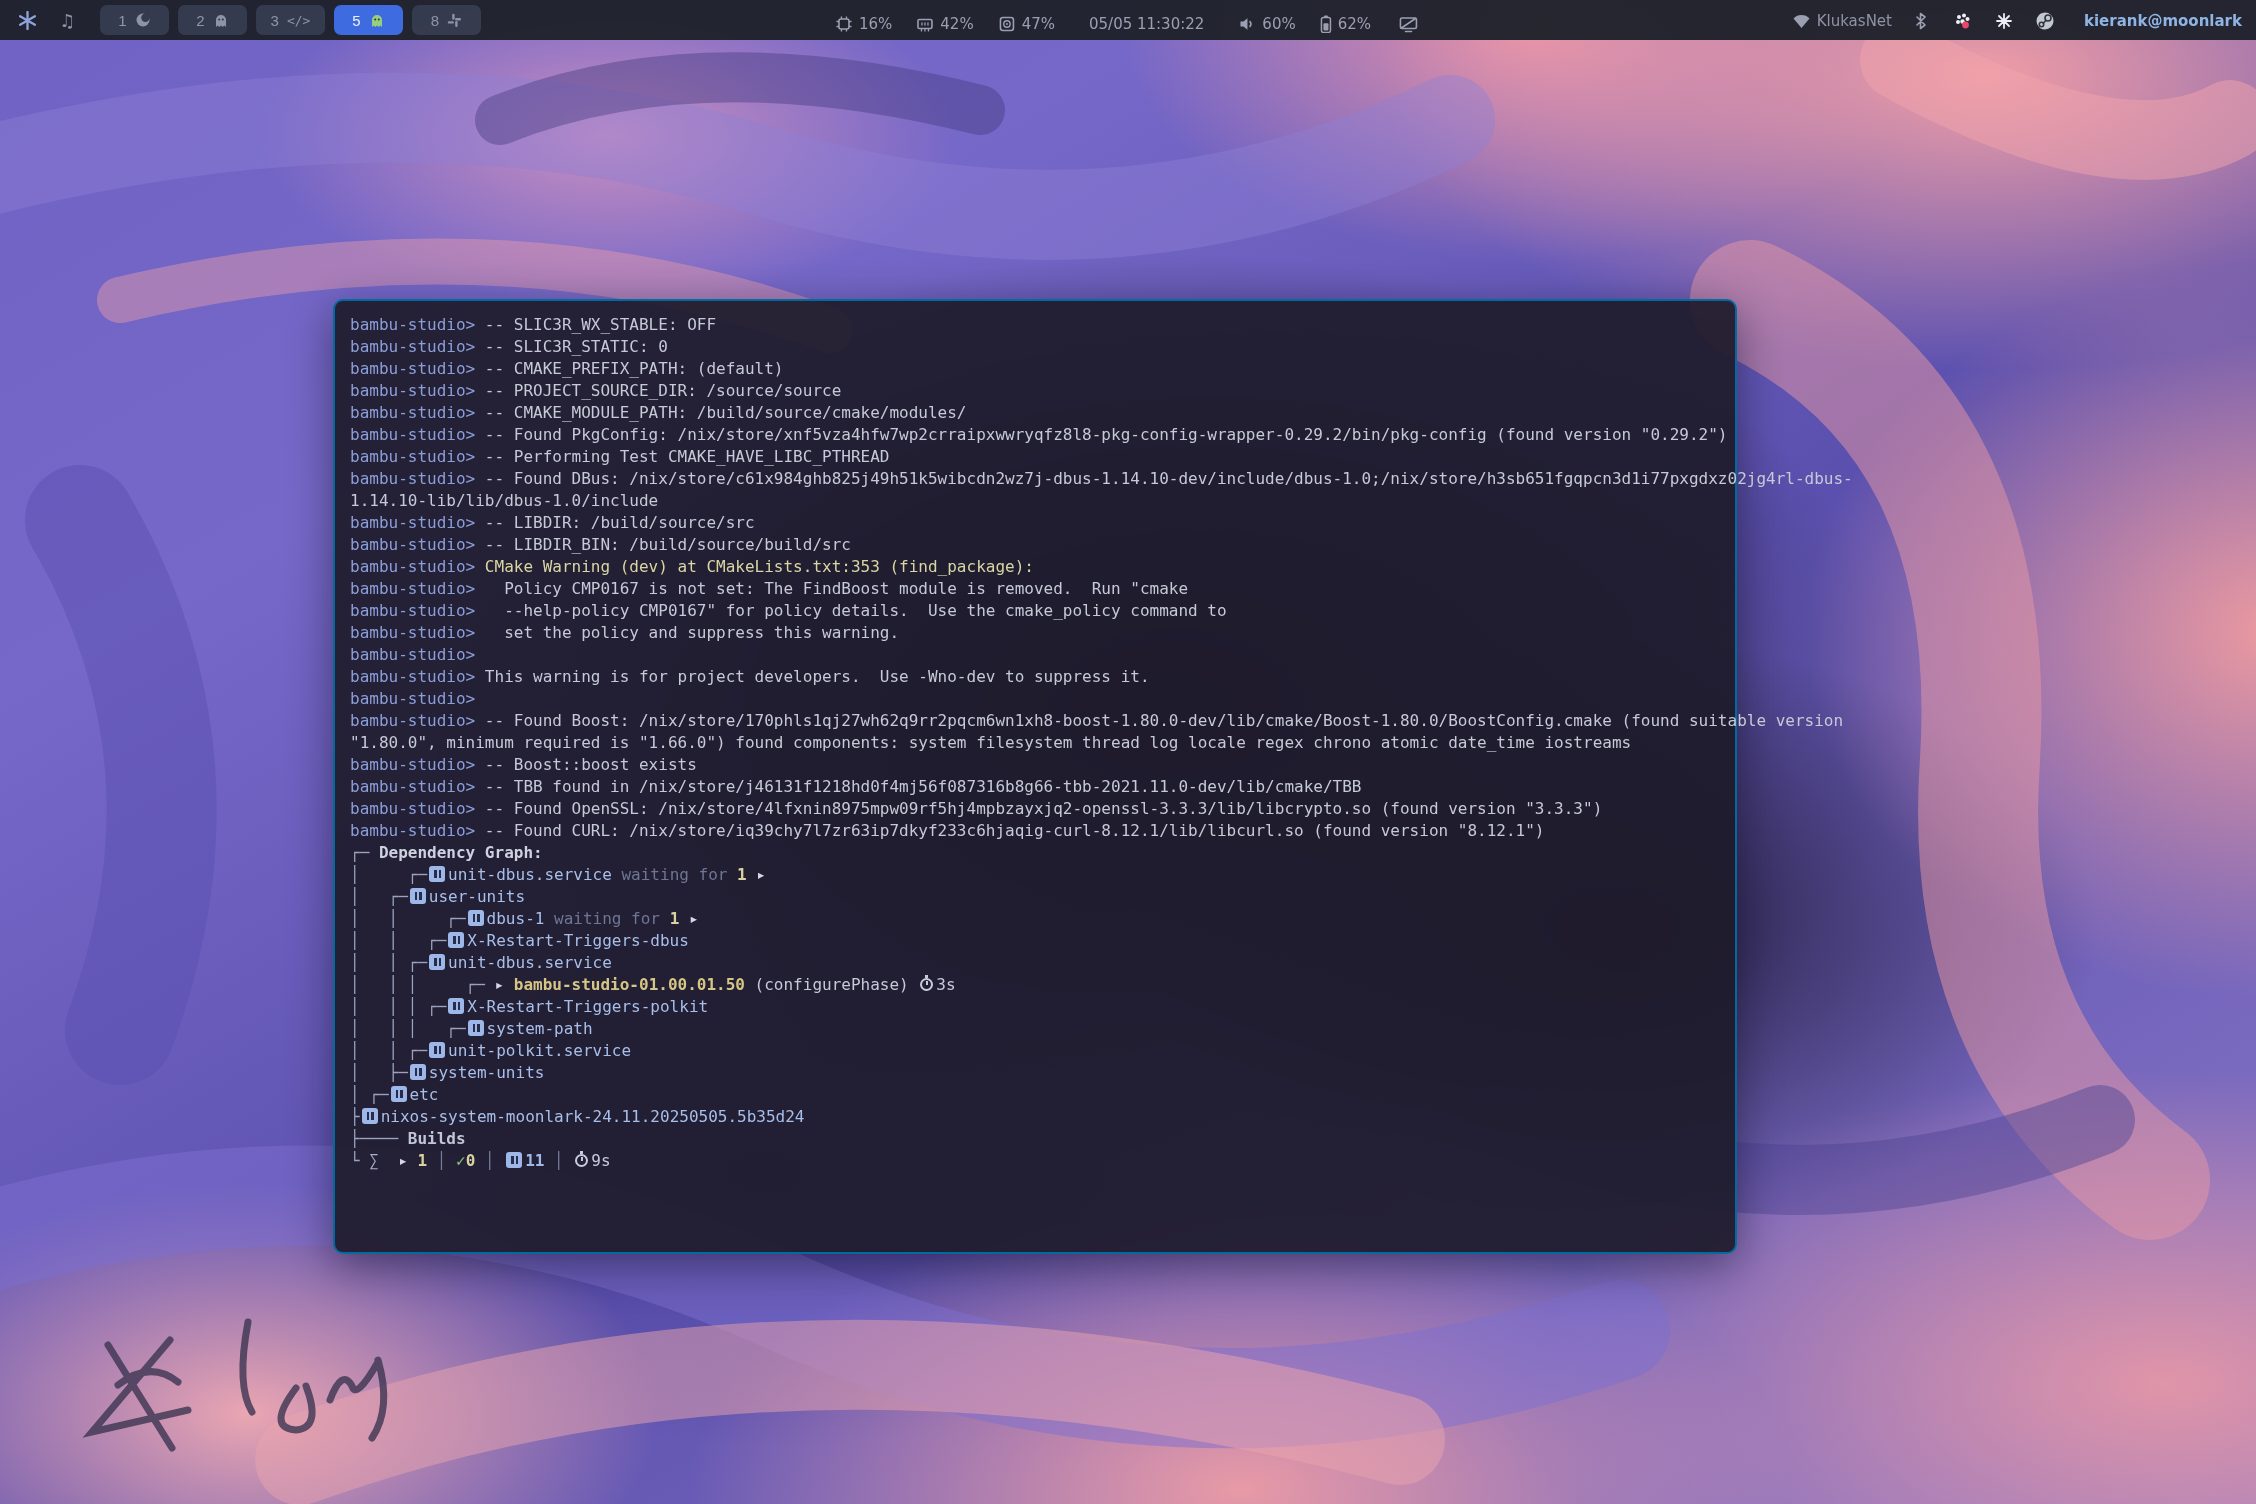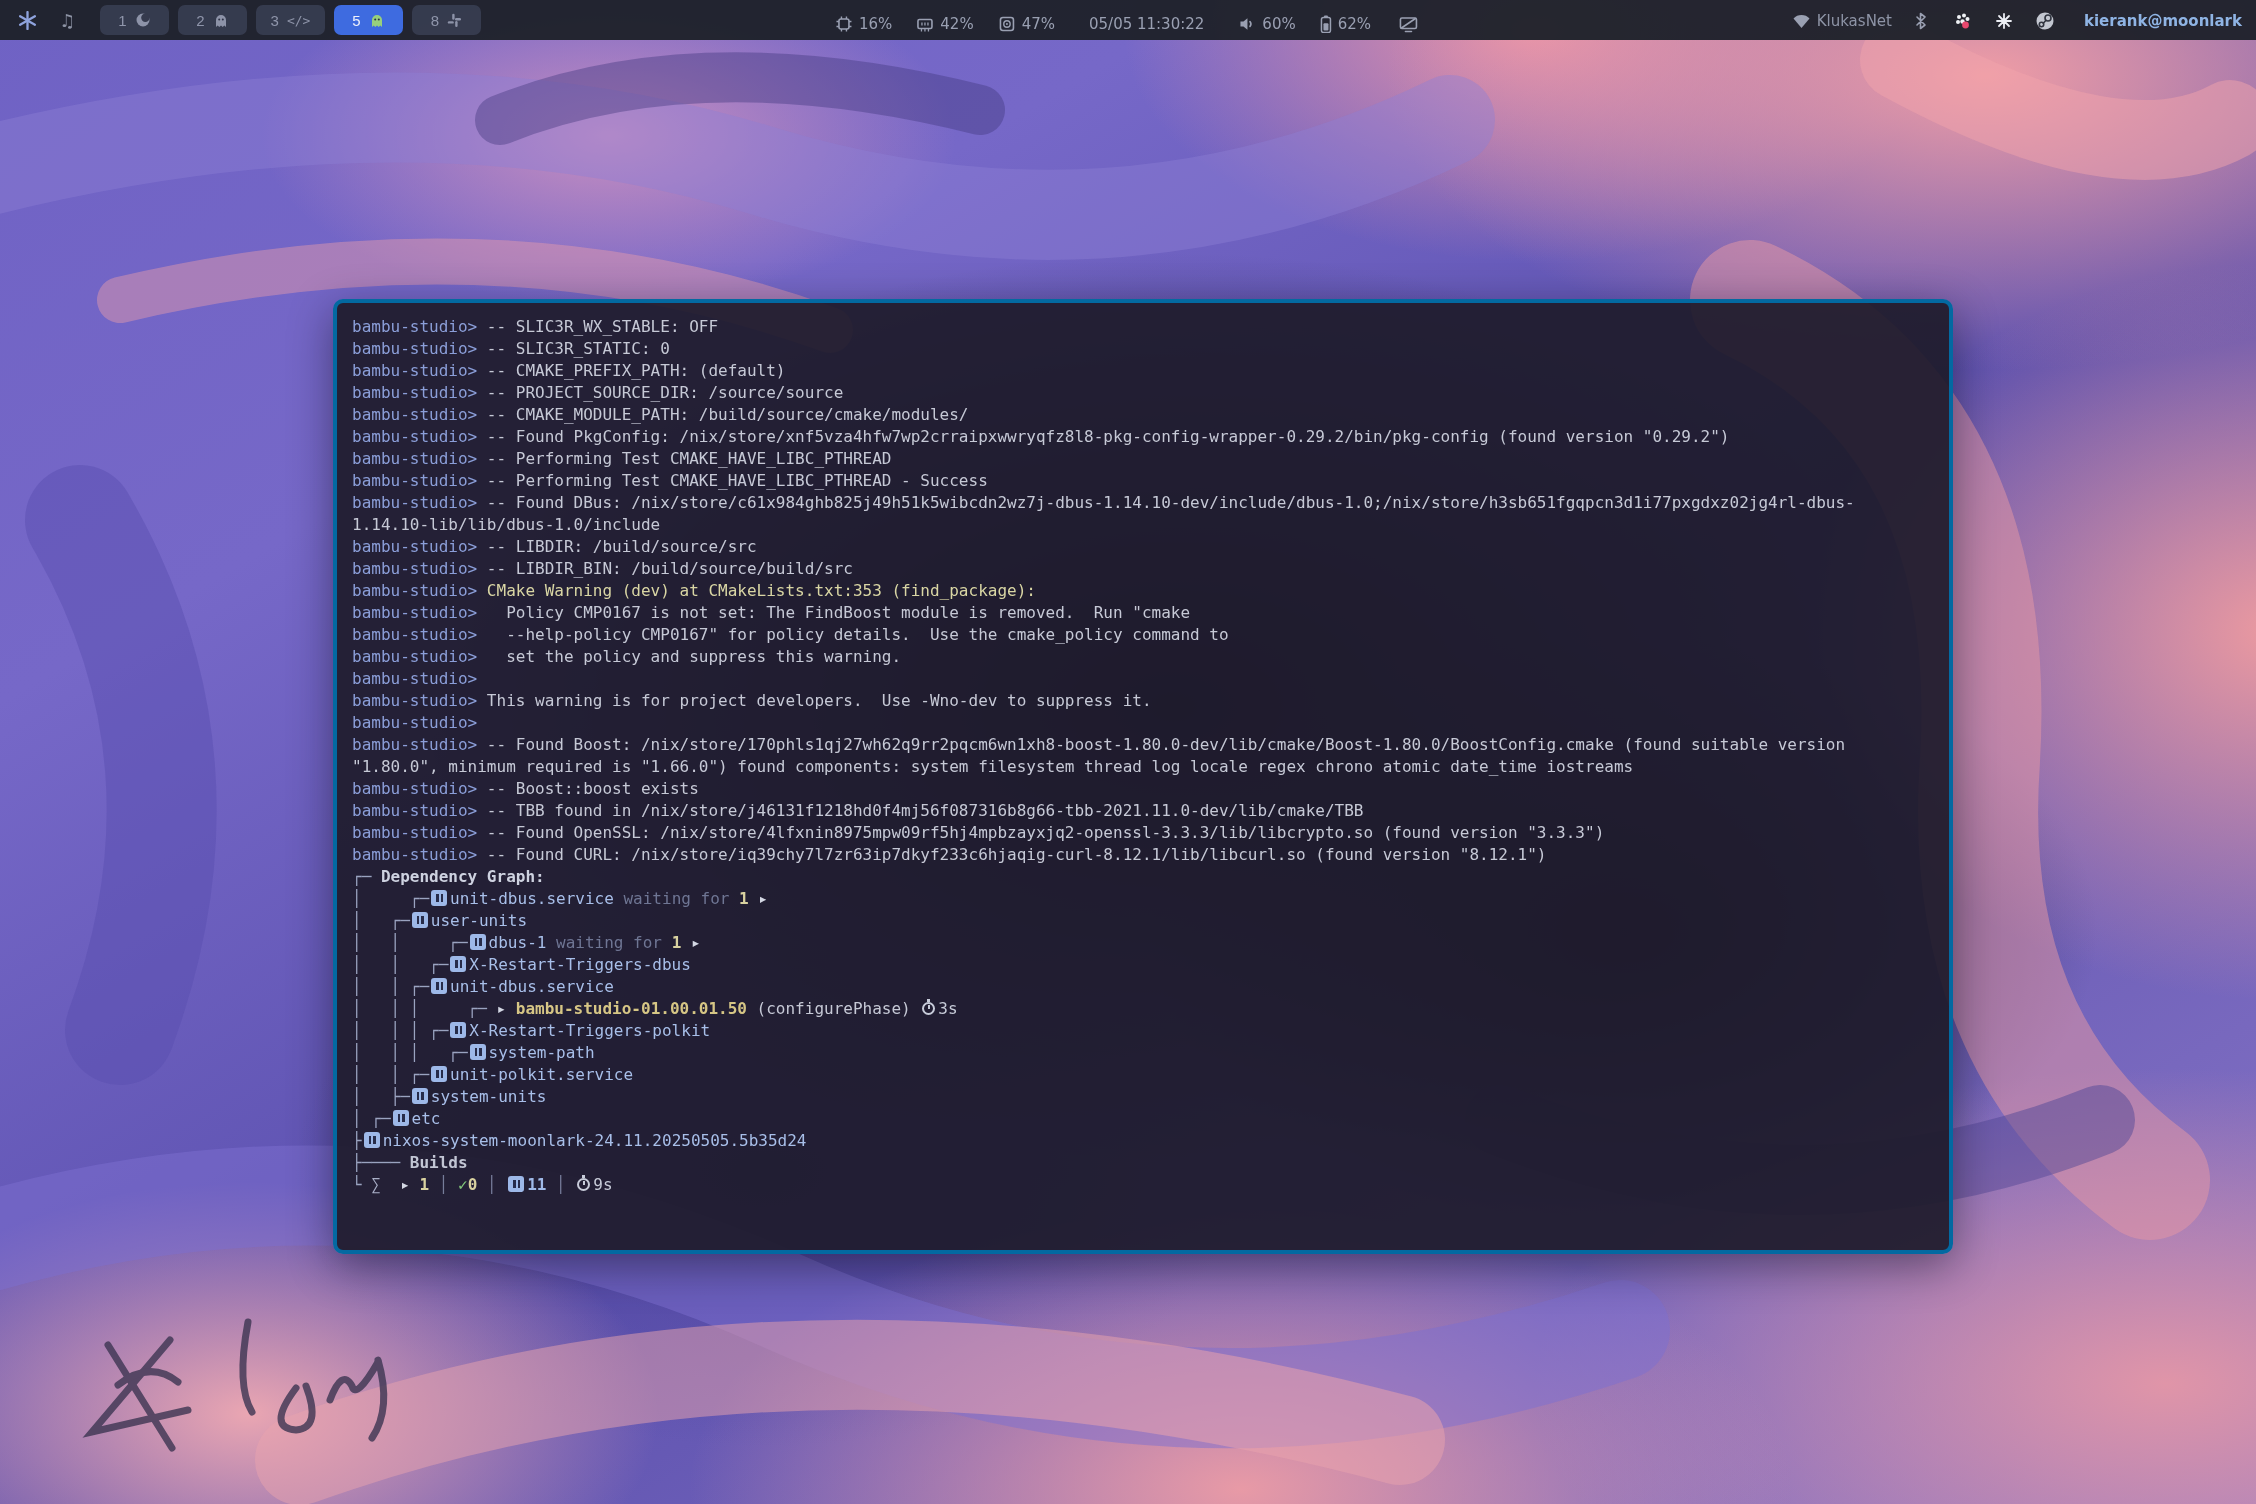--- a/index.html
+++ b/index.html
@@ -43,22 +43,22 @@
   .stat { display:flex; align-items:center; gap:6px; }
   .stat svg { display:block; }
   .clock-text { margin:0 10px; color:#9aa0b2; }
 
   .bar-right { position:absolute; right:14px; top:0; height:42px; display:flex; align-items:center; gap:16px; }
   .ssid { color:#8e94a6; }
   .user-name { color:#8fb4e4; margin-left:10px;font-weight:bold; }
   .tray { display:flex; align-items:center; gap:15px; }
 
   
-  .terminal { position:absolute; left:333px; top:299px; width:1620px; height:955px; z-index:2;
-    background:rgba(30,27,43,0.93); border:4px solid #0369a1; border-radius:10px;
+  .terminal { position:absolute; left:333px; top:299px; width:1404px; height:955px; z-index:2;
+    background:rgba(30,27,43,0.93); border:2px solid #0369a1; border-radius:10px;
     padding:13px 15px; box-shadow:0 12px 44px rgba(10,8,20,0.45);
     font-family:"DejaVu Sans Mono", monospace; font-size:16px; }
   .tl { height:22px; line-height:22px; white-space:pre; }
 
   .pfx  { color:#8b9ed8; }
   .txt  { color:#c6c9d6; }
   .warn { color:#d9d6a4; }
   .tree { color:#9aa3c0; }
   .hdr  { color:#ced2e0; font-weight:600; }
   .pkg  { color:#a8bfe9; }
@@ -274,21 +274,20 @@
 
 <div class="terminal">
   <div id="term-lines">
       <div class="tl"><span class="pfx">bambu-studio&gt; </span><span class="txt">-- SLIC3R_WX_STABLE: OFF</span></div>
       <div class="tl"><span class="pfx">bambu-studio&gt; </span><span class="txt">-- SLIC3R_STATIC: 0</span></div>
       <div class="tl"><span class="pfx">bambu-studio&gt; </span><span class="txt">-- CMAKE_PREFIX_PATH: (default)</span></div>
       <div class="tl"><span class="pfx">bambu-studio&gt; </span><span class="txt">-- PROJECT_SOURCE_DIR: /source/source</span></div>
       <div class="tl"><span class="pfx">bambu-studio&gt; </span><span class="txt">-- CMAKE_MODULE_PATH: /build/source/cmake/modules/</span></div>
       <div class="tl"><span class="pfx">bambu-studio&gt; </span><span class="txt">-- Found PkgConfig: /nix/store/xnf5vza4hfw7wp2crraipxwwryqfz8l8-pkg-config-wrapper-0.29.2/bin/pkg-config (found version "0.29.2")</span></div>
       <div class="tl"><span class="pfx">bambu-studio&gt; </span><span class="txt">-- Performing Test CMAKE_HAVE_LIBC_PTHREAD</span></div>
-      <div class="tl"><span class="pfx">bambu-studio&gt; </span><span class="txt">-- Performing Test CMAKE_HAVE_LIBC_PTHREAD - Success</span></div>
       <div class="tl"><span class="pfx">bambu-studio&gt; </span><span class="txt">-- Found DBus: /nix/store/c61x984ghb825j49h51k5wibcdn2wz7j-dbus-1.14.10-dev/include/dbus-1.0;/nix/store/h3sb651fgqpcn3d1i77pxgdxz02jg4rl-dbus-</span></div>
       <div class="tl"><span class="txt">1.14.10-lib/lib/dbus-1.0/include</span></div>
       <div class="tl"><span class="pfx">bambu-studio&gt; </span><span class="txt">-- LIBDIR: /build/source/src</span></div>
       <div class="tl"><span class="pfx">bambu-studio&gt; </span><span class="txt">-- LIBDIR_BIN: /build/source/build/src</span></div>
       <div class="tl"><span class="pfx">bambu-studio&gt; </span><span class="warn">CMake Warning (dev) at CMakeLists.txt:353 (find_package):</span></div>
       <div class="tl"><span class="pfx">bambu-studio&gt; </span><span class="txt">  Policy CMP0167 is not set: The FindBoost module is removed.  Run "cmake</span></div>
       <div class="tl"><span class="pfx">bambu-studio&gt; </span><span class="txt">  --help-policy CMP0167" for policy details.  Use the cmake_policy command to</span></div>
       <div class="tl"><span class="pfx">bambu-studio&gt; </span><span class="txt">  set the policy and suppress this warning.</span></div>
       <div class="tl"><span class="pfx">bambu-studio&gt; </span></div>
       <div class="tl"><span class="pfx">bambu-studio&gt; </span><span class="txt">This warning is for project developers.  Use -Wno-dev to suppress it.</span></div>

